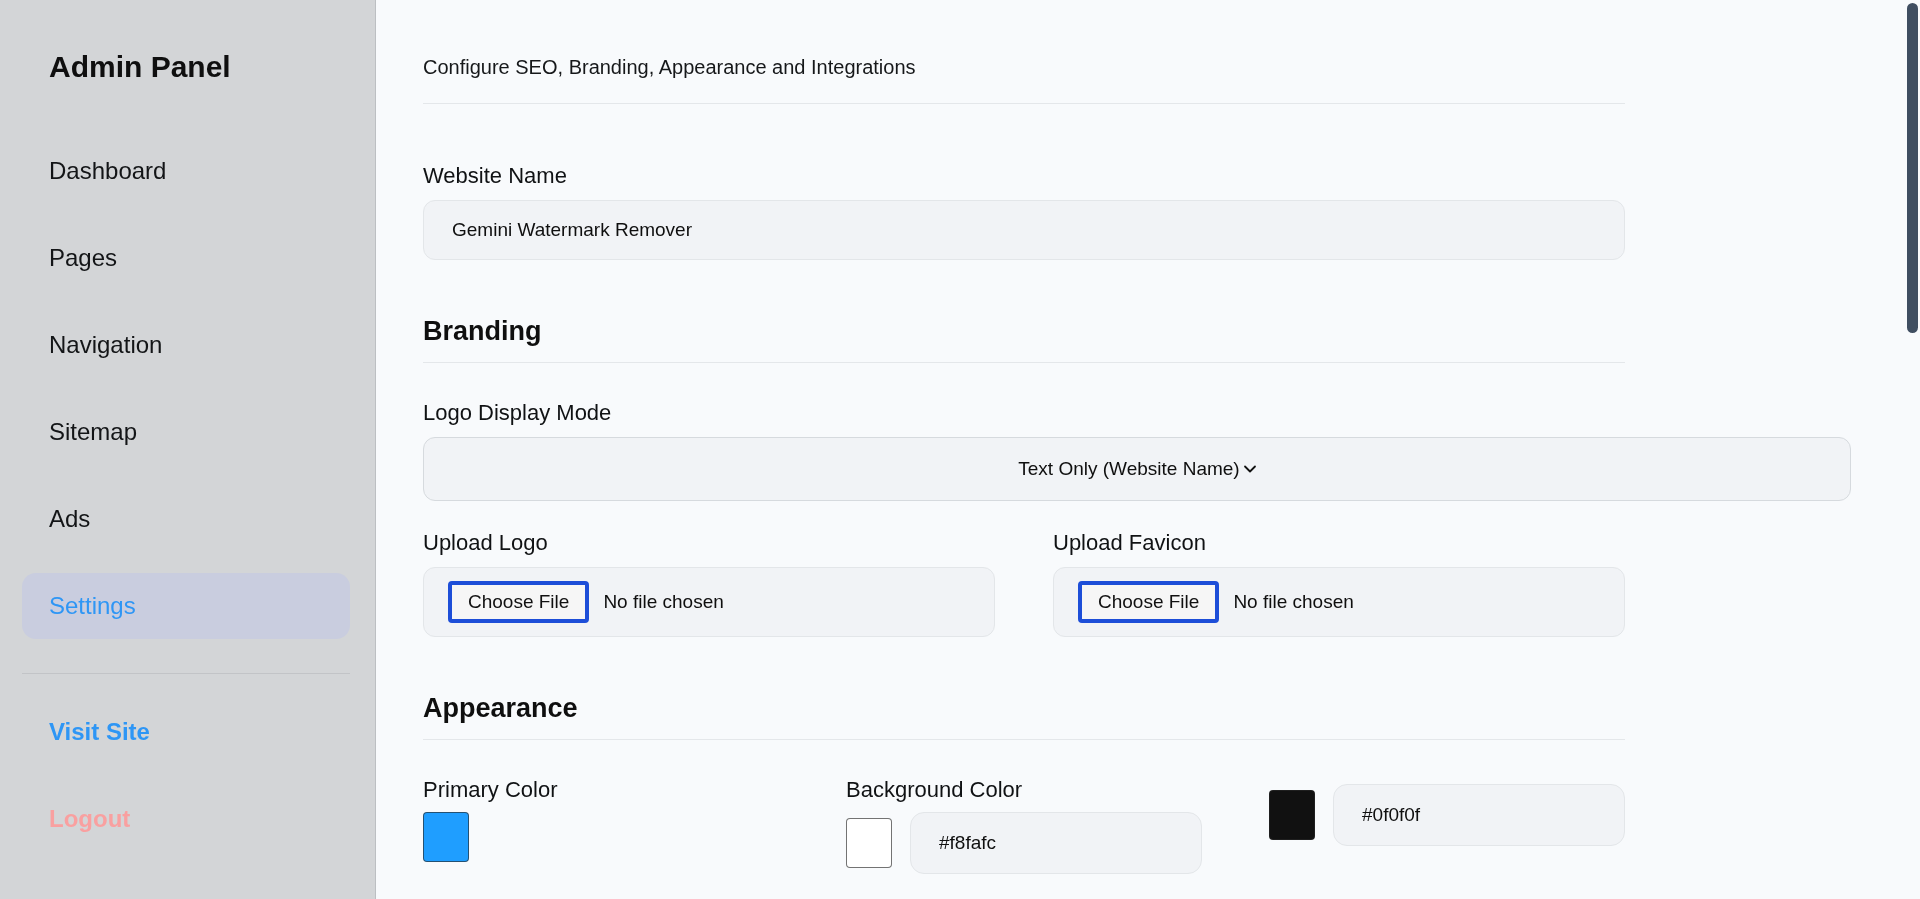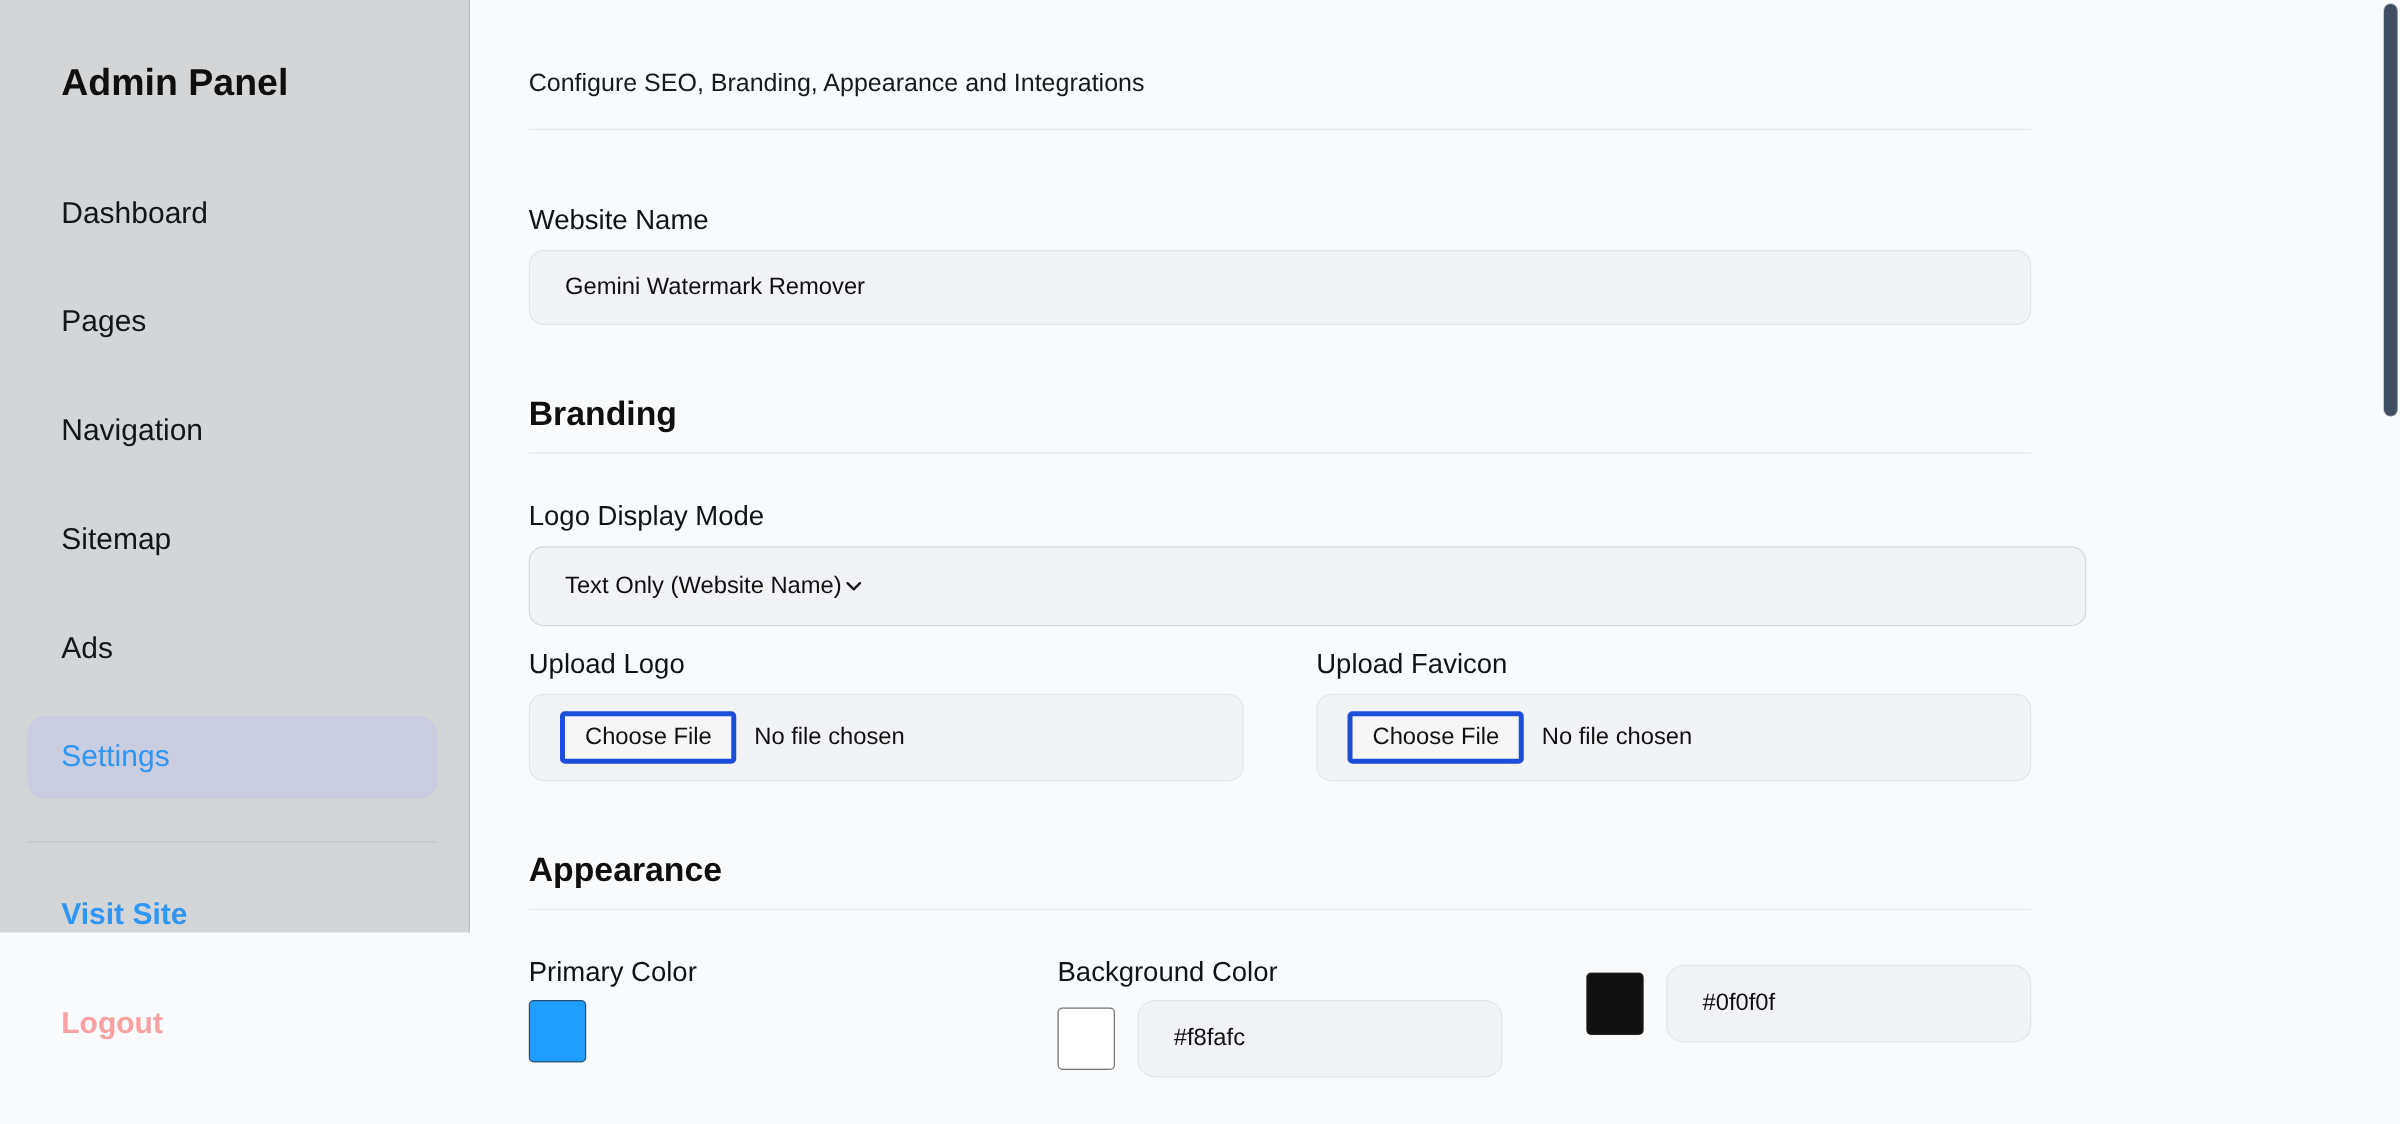--- a/index.html
+++ b/index.html
@@ -7,21 +7,21 @@
   html, body { margin: 0; padding: 0; }
   body {
     width: 1920px; height: 899px; overflow: hidden;
     font-family: "Liberation Sans", sans-serif;
     background: #f8fafc; color: #0f0f0f;
     display: flex;
   }
 
   
   .sidebar {
-    width: 376px; height: 746px; flex-shrink: 0;
+    width: 376px; height: 899px; flex-shrink: 0;
     background: #d3d5d7;
     border-right: 1px solid #bcbfc2;
   }
   .sidebar-title {
     margin: 50px 0 0 49px;
     font-size: 30px; font-weight: 700; color: #0f0f0f;
   }
   .nav { margin-top: 54px; }
   .nav-item {
     height: 66px; display: flex; align-items: center;
@@ -65,28 +65,28 @@
     border-radius: 12px; background: #f1f3f6; border: 1px solid #e3e6e9;
     font-family: Liberation Sans, sans-serif; font-size: 19px; color: #0f0f0f;
     padding: 0 28px; outline: none;
   }
 
   .section-heading { font-size: 27px; font-weight: 700; margin-top: 54px; line-height: 34px; }
   .section-rule { margin-top: 14px; }
 
   .lbl-logo-mode { margin-top: 36px; }
   .select {
-    margin-top: 10px; width: 1246px; height: 64px;
+    margin-top: 10px; width: 1428px; height: 64px;
     border-radius: 12px; background: #f1f3f6; border: 1px solid #d6dade;
-    display: flex; align-items: center; justify-content: flex-start;
+    display: flex; align-items: center; justify-content: center;
     padding: 0 24px 0 28px; font-size: 19px; color: #0f0f0f; cursor: pointer;
   }
   .select svg { display: block; }
 
-  .upload-row { margin-top: 16px; width: 1202px; display: flex; gap: 58px; }
+  .upload-row { margin-top: 28px; width: 1202px; display: flex; gap: 58px; }
   .upload-col { flex: 1; min-width: 0; }
   .upload-box {
     margin-top: 10px; height: 70px;
     border-radius: 12px; background: #f1f3f6; border: 1px solid #e3e6e9;
     display: flex; align-items: center; padding: 0 24px;
   }
   .file-btn {
     font-family: inherit; font-size: 19px; color: #111;
     padding: 6px 16px; background: #f6f6f6;
     border: 4px solid #1d4ed8; border-radius: 4px; cursor: pointer;

